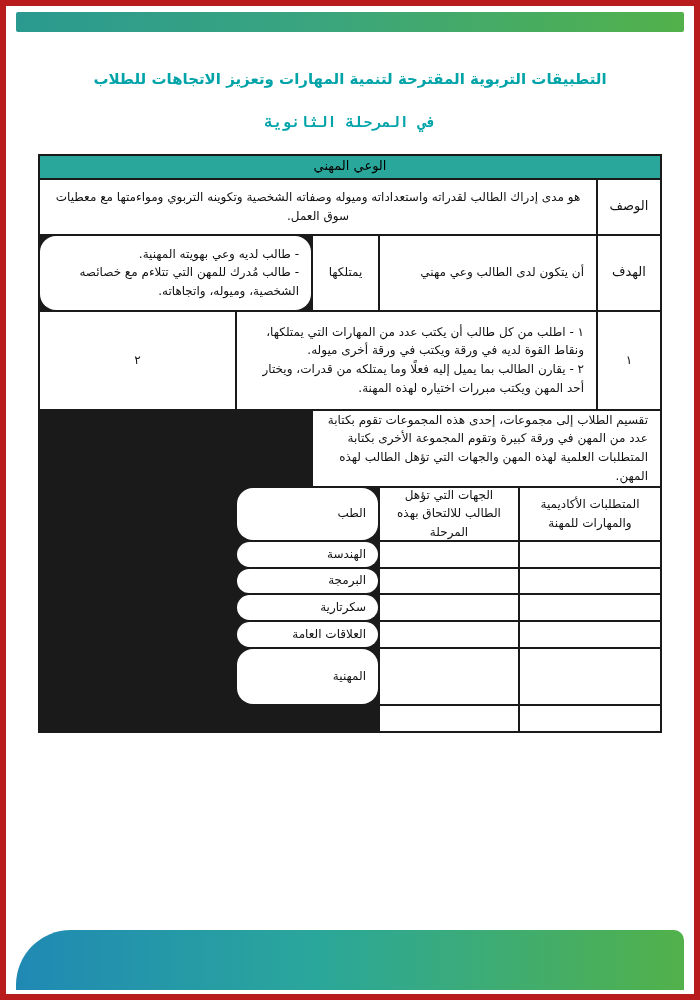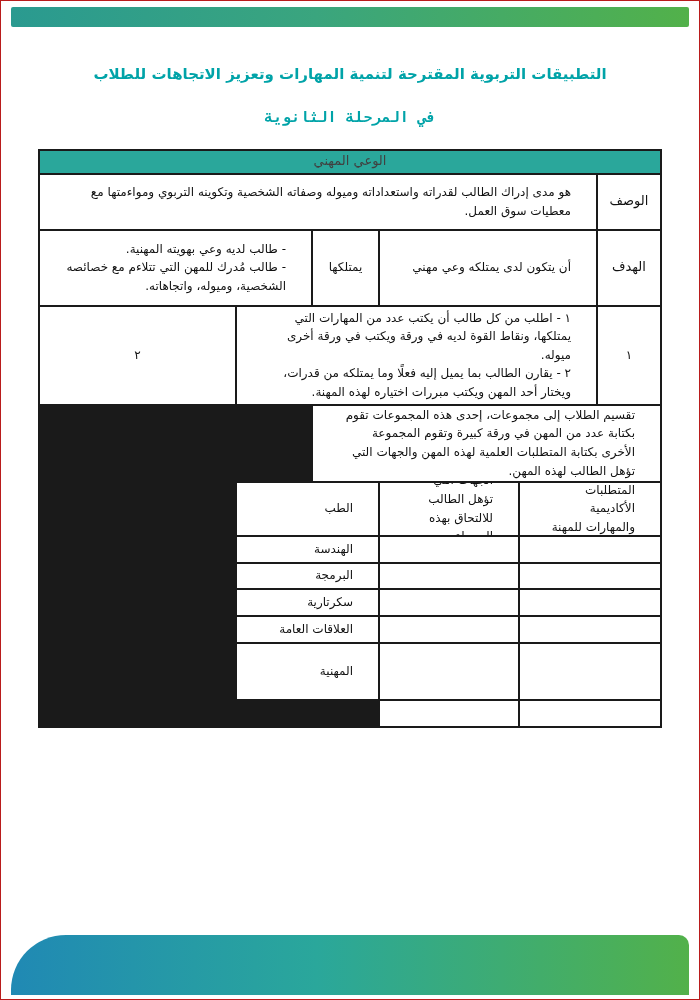--- a/index.html
+++ b/index.html
@@ -7,21 +7,21 @@
   body {
     font-family: "DejaVu Sans", sans-serif;
     background: #ffffff;
     direction: rtl;
   }
   .page {
     position: relative;
     width: 700px;
     height: 1000px;
     background: #ffffff;
-    border: 1px solid #b91c1c;
+    border: 6px solid #b91c1c;
     overflow: hidden;
   }
   .top-bar {
     position: absolute;
     top: 6px; left: 10px; right: 10px;
     height: 20px;
     border-radius: 2px;
     background: linear-gradient(90deg, #2a9a90 0%, #3aa57e 45%, #52b14a 100%);
   }
   .title1, .title2 {
@@ -51,31 +51,31 @@
     justify-content: center;
     text-align: center;
     font-size: 12px;
     line-height: 1.55;
     color: #111111;
     overflow: hidden;
   }
   .cell.th {
     grid-column: 1 / -1;
     background: #2aa79b;
-    color: #404040;
+    color: #000000;
     font-size: 13px;
   }
   .cell.label { font-size: 13px; }
   .cell.right {
     justify-content: flex-start;
     text-align: right;
   }
-  .cell.pad { padding: 3px 25px; text-align: right; }
+  .cell.pad { padding: 3px 12px; }
   .cell.pre { white-space: pre-line; }
-  .span2 { grid-column: span 2; }
+  .span2 { grid-column: span 2; border-radius: 16px; }
   .span3 { grid-column: span 3; }
   .span5 { grid-column: span 5; }
   .span6 { grid-column: span 6; }
   .rowspan9 { grid-row: span 9; }
 
   .bottom-bar {
     position: absolute;
     left: 10px; right: 10px; bottom: 4px;
     height: 60px;
     background: linear-gradient(90deg, #2089b4 0%, #2aa79b 45%, #52b14a 100%);
@@ -93,21 +93,21 @@
   <h2 class="title2">في المرحلة الثانوية</h2>
 
   <div class="doc-table">
 
     <div class="cell th">الوعي المهني</div>
 
     <div class="cell label">الوصف</div>
     <div class="cell pad span6">هو مدى إدراك الطالب لقدراته واستعداداته وميوله وصفاته الشخصية وتكوينه التربوي ومواءمتها مع معطيات سوق العمل.</div>
 
     <div class="cell label">الهدف</div>
-    <div class="cell right pad span3">أن يتكون لدى يمتلكه وعي مهني</div>
+    <div class="cell right pad span3">أن يتكون لدى الطالب وعي مهني</div>
     <div class="cell">يمتلكها</div>
     <div class="cell right pad pre span2">- طالب لديه وعي بهويته المهنية.
 - طالب مُدرك للمهن التي تتلاءم مع خصائصه الشخصية، وميوله، واتجاهاته.</div>
 
 
     <div class="cell">١</div>
     <div class="cell right pad pre span5">١ - اطلب من كل طالب أن يكتب عدد من المهارات التي يمتلكها، ونقاط القوة لديه في ورقة ويكتب في ورقة أخرى ميوله.
 ٢ - يقارن الطالب بما يميل إليه فعلًا وما يمتلكه من قدرات، ويختار أحد المهن ويكتب مبررات اختياره لهذه المهنة.</div>
 
     <div class="cell">٢</div>

